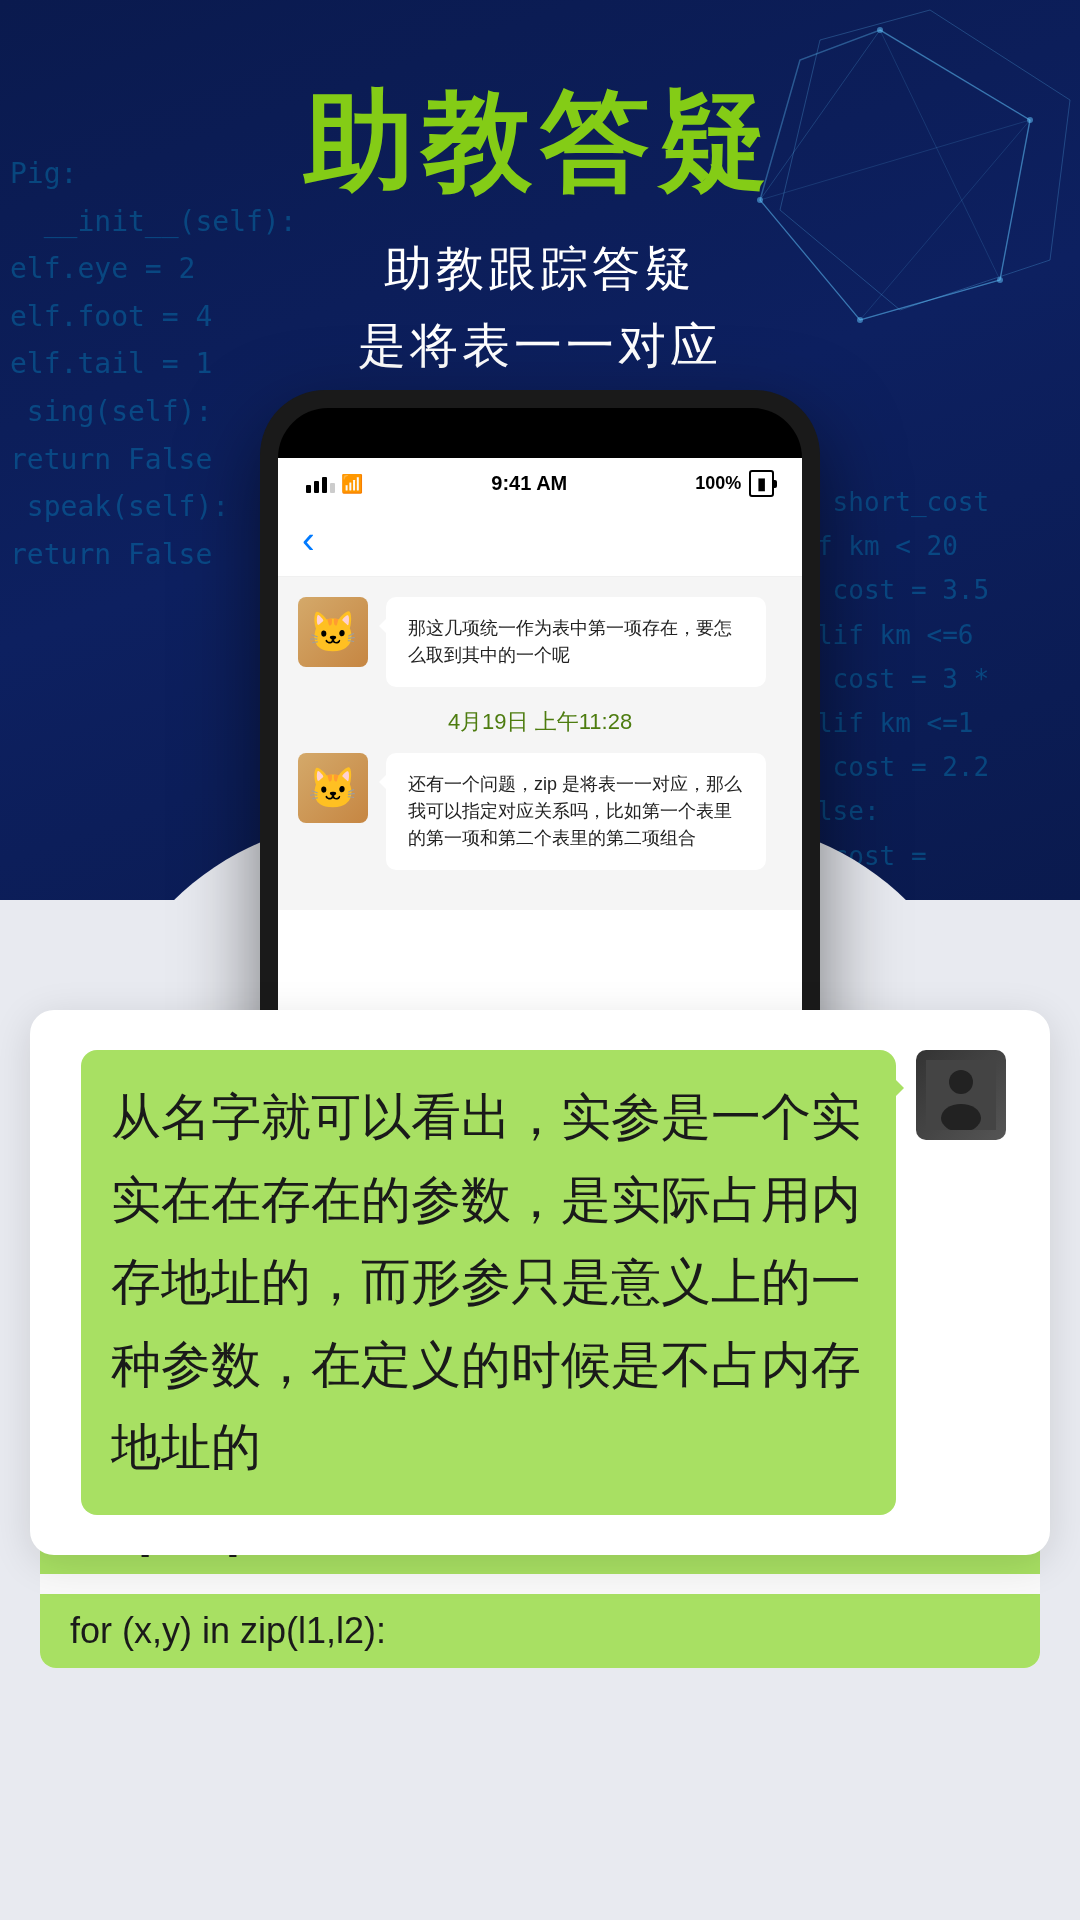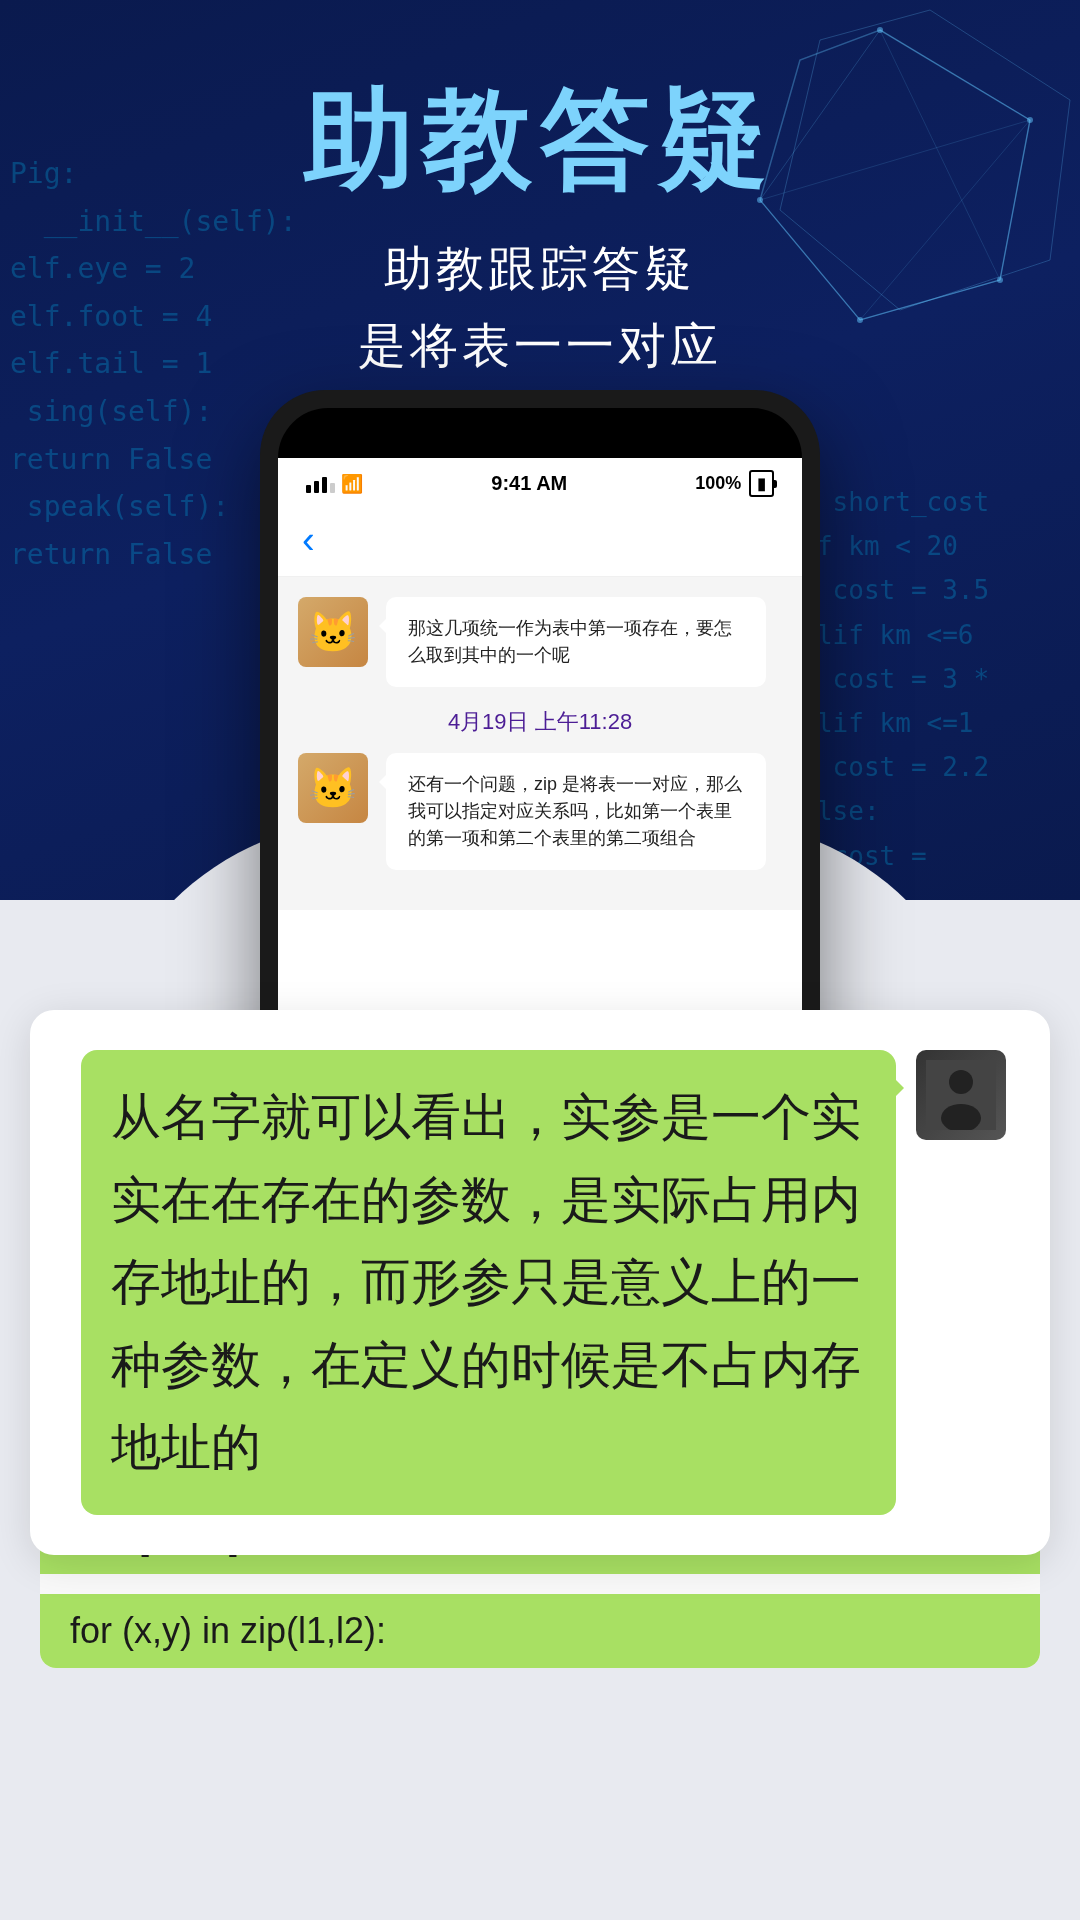--- a/index.html
+++ b/index.html
@@ -81,24 +81,23 @@
       position: absolute;
       top: 80px;
       left: 0;
       right: 0;
       text-align: center;
     }
 
     .main-title {
       font-size: 110px;
       font-weight: 700;
-      color: #7dd3fc;
+      color: #84cc16;
       letter-spacing: 8px;
       line-height: 1.1;
-      font-family: Liberation Serif, serif;
     }
 
     .subtitle {
       margin-top: 30px;
       font-size: 48px;
       color: #ffffff;
       line-height: 1.6;
       letter-spacing: 4px;
     }
 
@@ -249,21 +248,21 @@
       content: '';
       position: absolute;
       left: -14px;
       top: 22px;
       border: 7px solid transparent;
       border-right-color: #fff;
     }
 
     .timestamp {
       text-align: center;
-      color: #4c1d95;
+      color: #4d7c0f;
       font-size: 22px;
       margin: 16px 0;
     }
 
     
     .big-bubble-overlay {
       position: absolute;
       top: 1010px;
       left: 30px;
       right: 30px;

